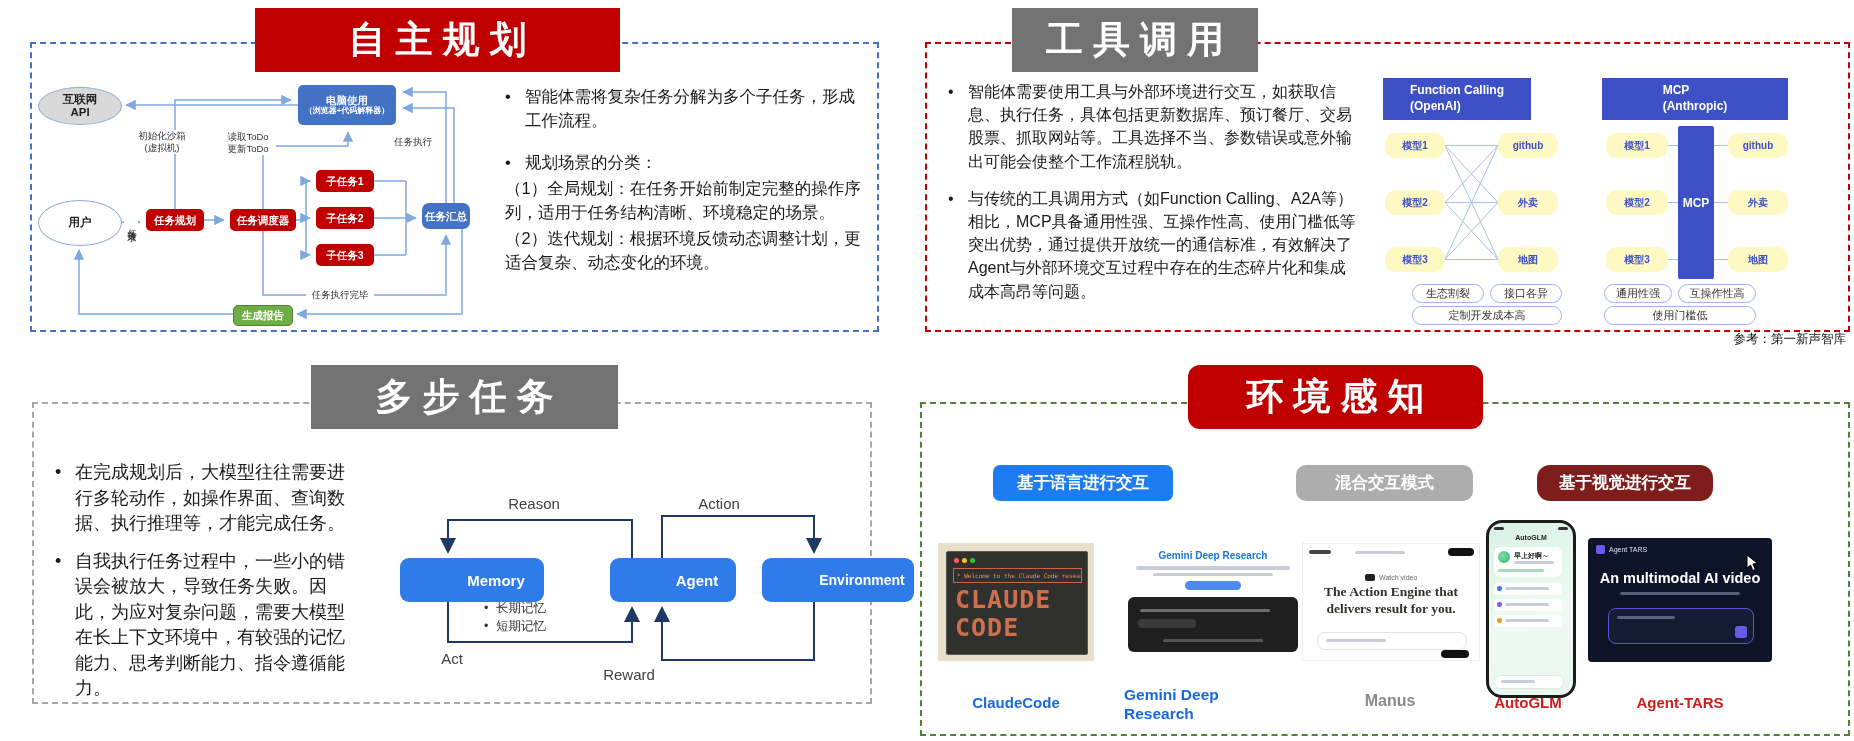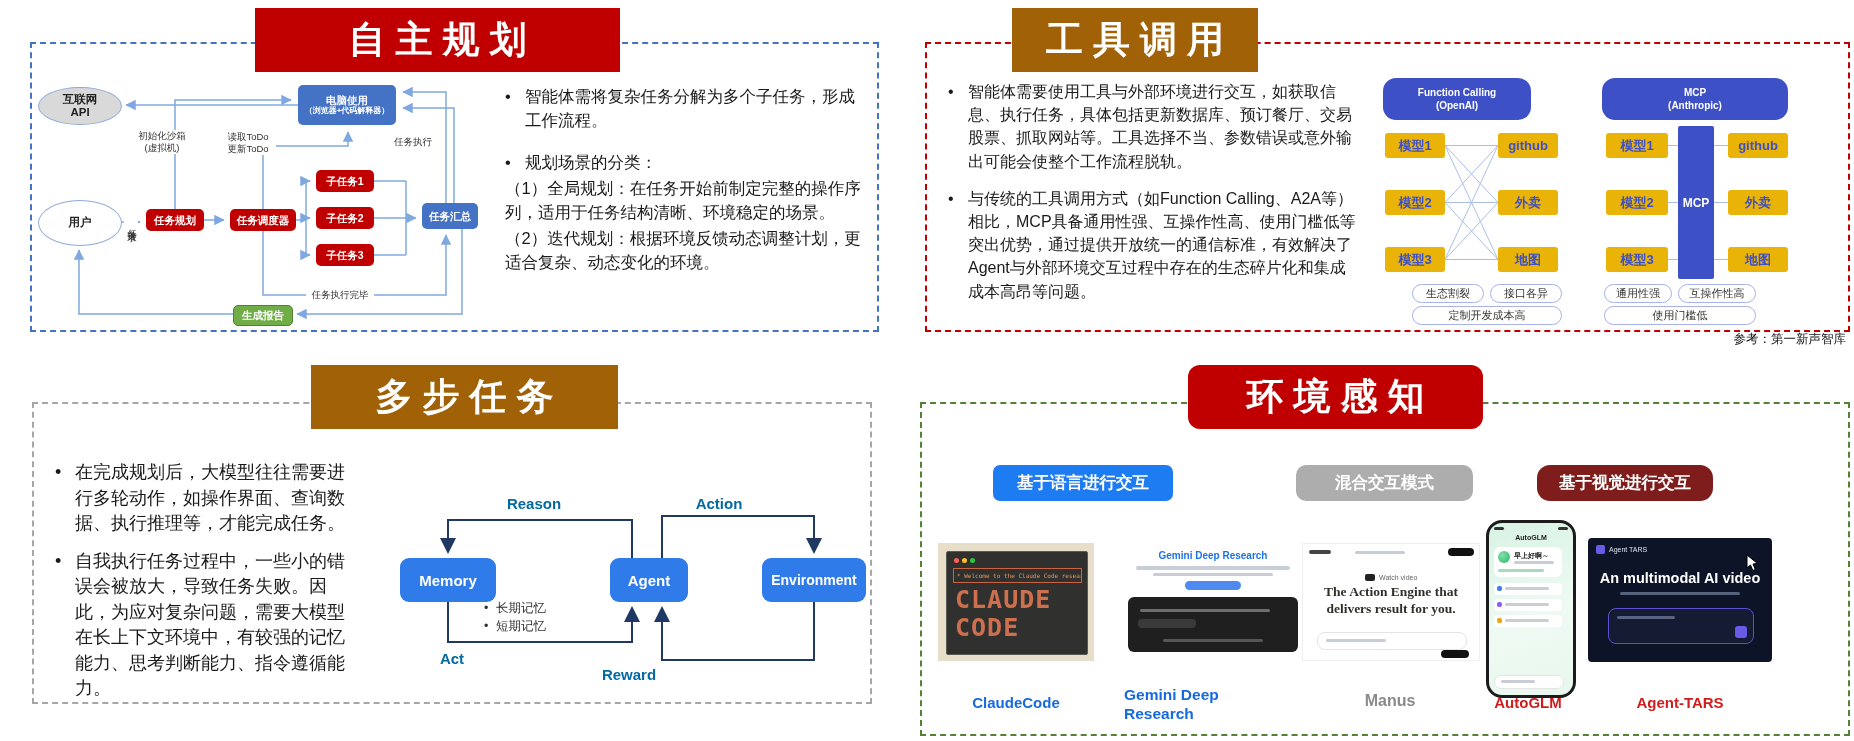--- a/index.html
+++ b/index.html
@@ -2,54 +2,54 @@
 <html><head>
 <meta charset="utf-8">
 <style>
   html,body{margin:0;padding:0;background:#fff;font-family:"Liberation Sans",sans-serif;}
   #slide{position:relative;width:1854px;height:741px;overflow:hidden;background:#fff;}
   .abs{position:absolute;}
   .quad{position:absolute;border:2px dashed;}
   .banner{position:absolute;display:flex;align-items:center;justify-content:center;color:#fff;
           font-weight:bold;font-size:37px;letter-spacing:10px;text-indent:10px;z-index:6;}
   .red-bg{background:#C00000;}
-  .blue-bg{background:#a16207;}
+  .blue-bg{background:#737373;}
   .pre{white-space:pre-line;}
   
   .bullets{position:absolute;color:#1a1a1a;}
   .bi{display:flex;margin-bottom:12px;}
   .bi .dot{flex:0 0 20px;width:20px;}
   .sub{margin:2px 0 2px 0;}
   
   .fnode{position:absolute;display:flex;align-items:center;justify-content:center;text-align:center;
          font-weight:bold;color:#fff;border-radius:5px;line-height:1.15;z-index:3;}
   .fred{background:#C00000;font-size:10.5px;}
   .fblue{background:#4472C4;font-size:10.5px;}
   .fgreen{background:#70AD47;border:1px solid #548235;font-size:10.5px;}
   .fell{border-radius:50%;color:#1f1f1f;background:#fff;border:1.5px solid #8FAADC;
         flex-direction:column;font-size:11.5px;font-weight:bold;}
   .fgray{background:#D9D9D9;}
   .flbl{position:absolute;font-size:9.5px;color:#333;line-height:1.25;background:#fff;
         text-align:center;z-index:2;}
   .vtext{writing-mode:vertical-rl;text-orientation:upright;letter-spacing:1px;}
   
-  .fchead{position:absolute;background:#3D50C6;color:#fff;border-radius:13px;display:flex;
-          align-items:center;justify-content:center;text-align:center;font-weight:bold;
-          font-size:10px;line-height:1.3;z-index:3;}
-  .mbox{position:absolute;background:#eab308;color:#3D50C6;font-weight:bold;font-size:13px;
-        display:flex;align-items:center;justify-content:center;border-radius:3px;z-index:3;}
+  .fchead{position:absolute;background:#3D50C6;color:#fff;border-radius:0;display:flex;
+          align-items:center;justify-content:center;text-align:left;font-weight:bold;
+          font-size:12px;line-height:1.3;z-index:3;}
+  .mbox{position:absolute;background:#fef9c3;color:#3D50C6;font-weight:bold;font-size:10px;
+        display:flex;align-items:center;justify-content:center;border-radius:11px;z-index:3;}
   .pill{position:absolute;border:1px solid #A8B2EE;border-radius:10px;color:#333;font-size:11px;
         display:flex;align-items:center;justify-content:center;background:#fff;z-index:3;}
   .mcpbar{position:absolute;background:#3D50C6;color:#fff;font-weight:bold;font-size:12px;
           display:flex;align-items:center;justify-content:center;border-radius:2px;z-index:3;}
   .refnote{position:absolute;font-size:12.5px;color:#111;text-align:right;}
   
   .msnode{position:absolute;background:#2F7BEA;color:#fff;font-weight:bold;font-size:15px;
-          display:flex;align-items:center;justify-content:center;border-radius:9px;z-index:3;}
-  .mslbl{position:absolute;color:#0369a1;font-size:15px;text-align:center;z-index:2;font-weight:bold;}
+          display:flex;align-items:center;justify-content:center;border-radius:9px;z-index:3;padding-left:48px;}
+  .mslbl{position:absolute;color:#404040;font-size:15px;text-align:center;z-index:2;}
   .msnotes{position:absolute;font-size:12.5px;color:#333;line-height:1.4;z-index:2;}
   .msnotes .nrow{display:flex;}
   .msnotes .ndot{flex:0 0 12px;}
   
   .modebtn{position:absolute;display:flex;align-items:center;justify-content:center;color:#fff;
            font-weight:bold;font-size:16.5px;z-index:3;cursor:pointer;}
   .prodlabel{position:absolute;font-weight:bold;font-size:15px;text-align:center;z-index:3;}
   .bar{background:#C9CDD6;border-radius:2px;}
   .card{position:absolute;z-index:2;}
   svg{position:absolute;overflow:visible;z-index:1;}
@@ -100,21 +100,21 @@
     <div class="fnode fblue" style="left:268px;top:43px;width:98px;height:40px;flex-direction:column;">
       <span>电脑使用</span>
       <span style="font-size:8px;font-weight:bold;">（浏览器+代码解释器）</span>
     </div>
     <div class="fnode fell" style="left:8px;top:158px;width:82px;height:44px;">用户</div>
     <div class="fnode fred" style="left:116px;top:167px;width:58px;height:22px;">任务规划</div>
     <div class="fnode fred" style="left:200px;top:167px;width:66px;height:22px;">任务调度器</div>
     <div class="fnode fred" style="left:286px;top:128px;width:58px;height:22px;">子任务1</div>
     <div class="fnode fred" style="left:286px;top:165px;width:58px;height:22px;">子任务2</div>
     <div class="fnode fred" style="left:286px;top:202px;width:58px;height:22px;">子任务3</div>
-    <div class="fnode fblue" style="left:392px;top:161px;width:56px;height:26px;">任务汇总</div>
+    <div class="fnode fblue" style="left:392px;top:161px;width:48px;height:26px;border-radius:7px;">任务汇总</div>
     <div class="fnode fgreen" style="left:203px;top:263px;width:58px;height:19px;">生成报告</div>
 
     <div class="flbl pre" style="left:96px;top:88px;width:72px;">初始化沙箱
 (虚拟机)</div>
     <div class="flbl pre" style="left:190px;top:89px;width:56px;">读取ToDo
 更新ToDo</div>
     <div class="flbl" style="left:360px;top:94px;width:46px;">任务执行</div>
     <div class="flbl vtext" style="left:94px;top:155px;height:54px;width:14px;">任务请求</div>
     <div class="flbl" style="left:276px;top:247px;width:68px;">任务执行完毕</div>
   </div>

